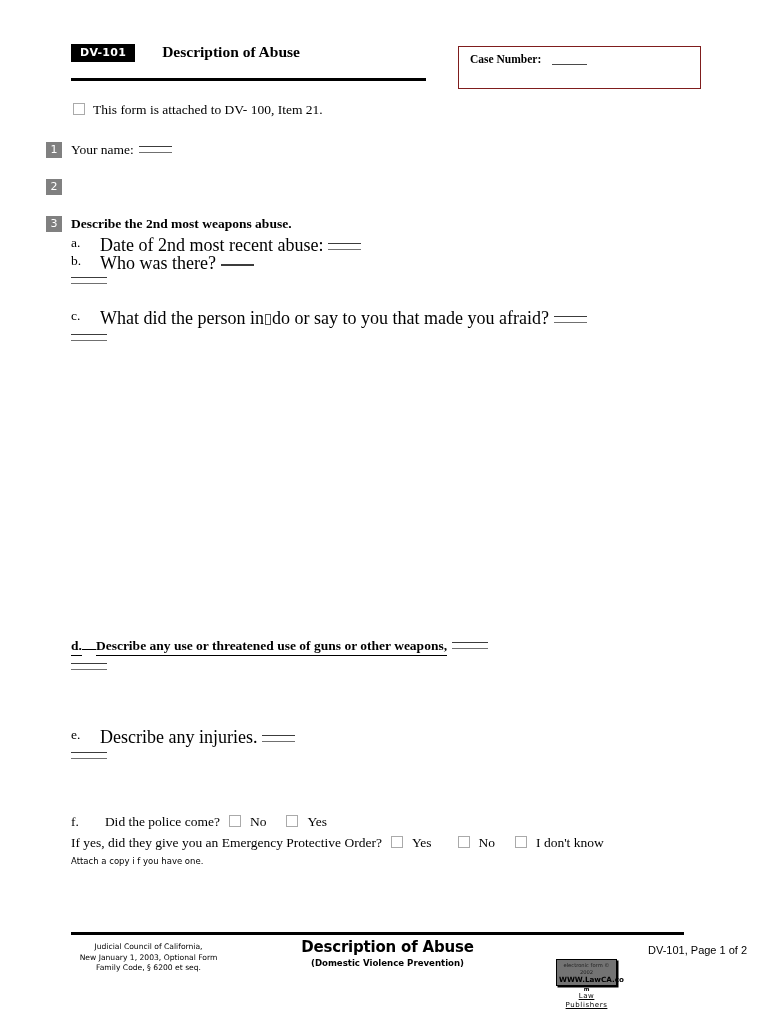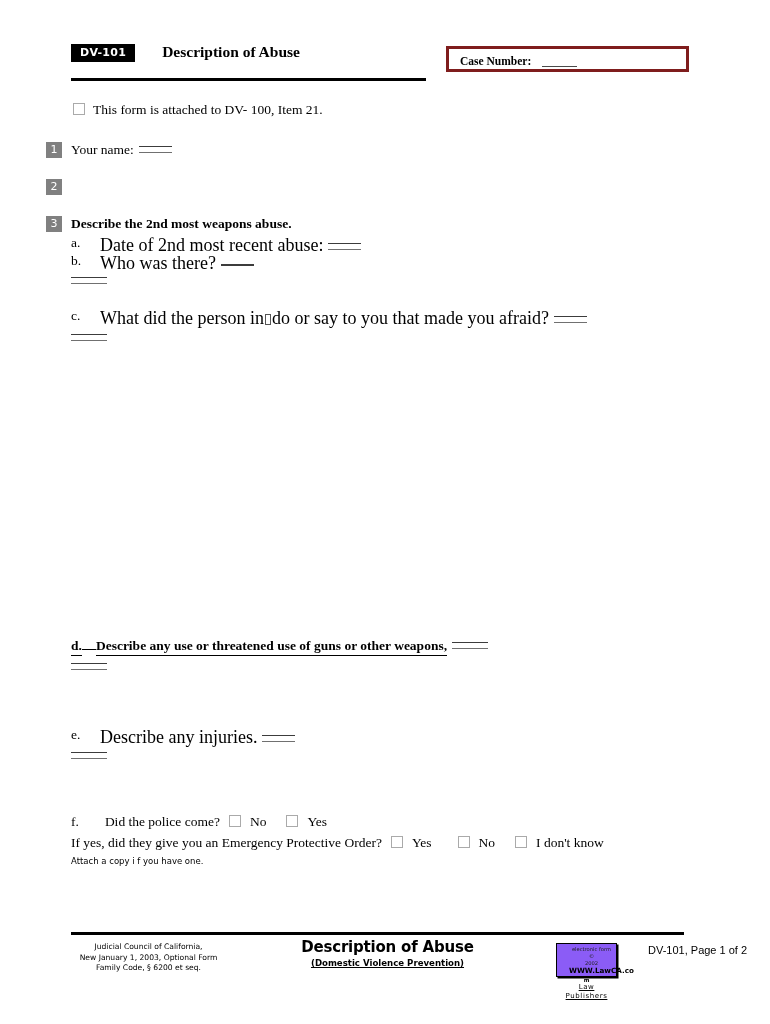--- a/index.html
+++ b/index.html
@@ -58,25 +58,25 @@
     left: 71px;
     top: 78px;
     width: 355px;
     height: 3px;
     background: #000000;
   }
 
   
   .case-box {
     position: absolute;
-    left: 446px;
+    left: 458px;
     top: 46px;
     width: 243px;
-    height: 26px;
-    border: 3px solid #7f1d1d;
+    height: 43px;
+    border: 1px solid #7f1d1d;
     box-sizing: border-box;
   }
   .case-label {
     position: absolute;
     left: 11px;
     top: 6px;
     font-family: "Liberation Serif", serif;
     font-weight: bold;
     font-size: 11.5px;
   }
@@ -246,35 +246,35 @@
     font-family: "DejaVu Sans", sans-serif;
     font-weight: bold;
     font-size: 15px;
     letter-spacing: -0.2px;
   }
   .footer-center .ft-sub {
     font-family: "DejaVu Sans", sans-serif;
     font-weight: bold;
     font-size: 8.6px;
     margin-top: 2px;
-    text-decoration: underline;
   }
   .logo-box {
     position: absolute;
     left: 556px;
     top: 943px;
     width: 61px;
     box-sizing: border-box;
     text-align: center;
   }
   .logo-inner {
     border: 1px solid #000000;
     box-shadow: 1.5px 1.5px 0 #000000;
-    padding: 2px 2px 1px 12px;
-    background: #8b5cf6;
+    padding: 2px 2px 1px 2px;
+    background: #737373;
+    margin-top: 16px;
   }
   .logo-inner .l1 {
     font-family: "DejaVu Sans", sans-serif;
     font-size: 5.2px;
     line-height: 7px;
     color: #222;
   }
   .logo-inner .l2 {
     font-family: "DejaVu Sans", sans-serif;
     font-size: 5.2px;

